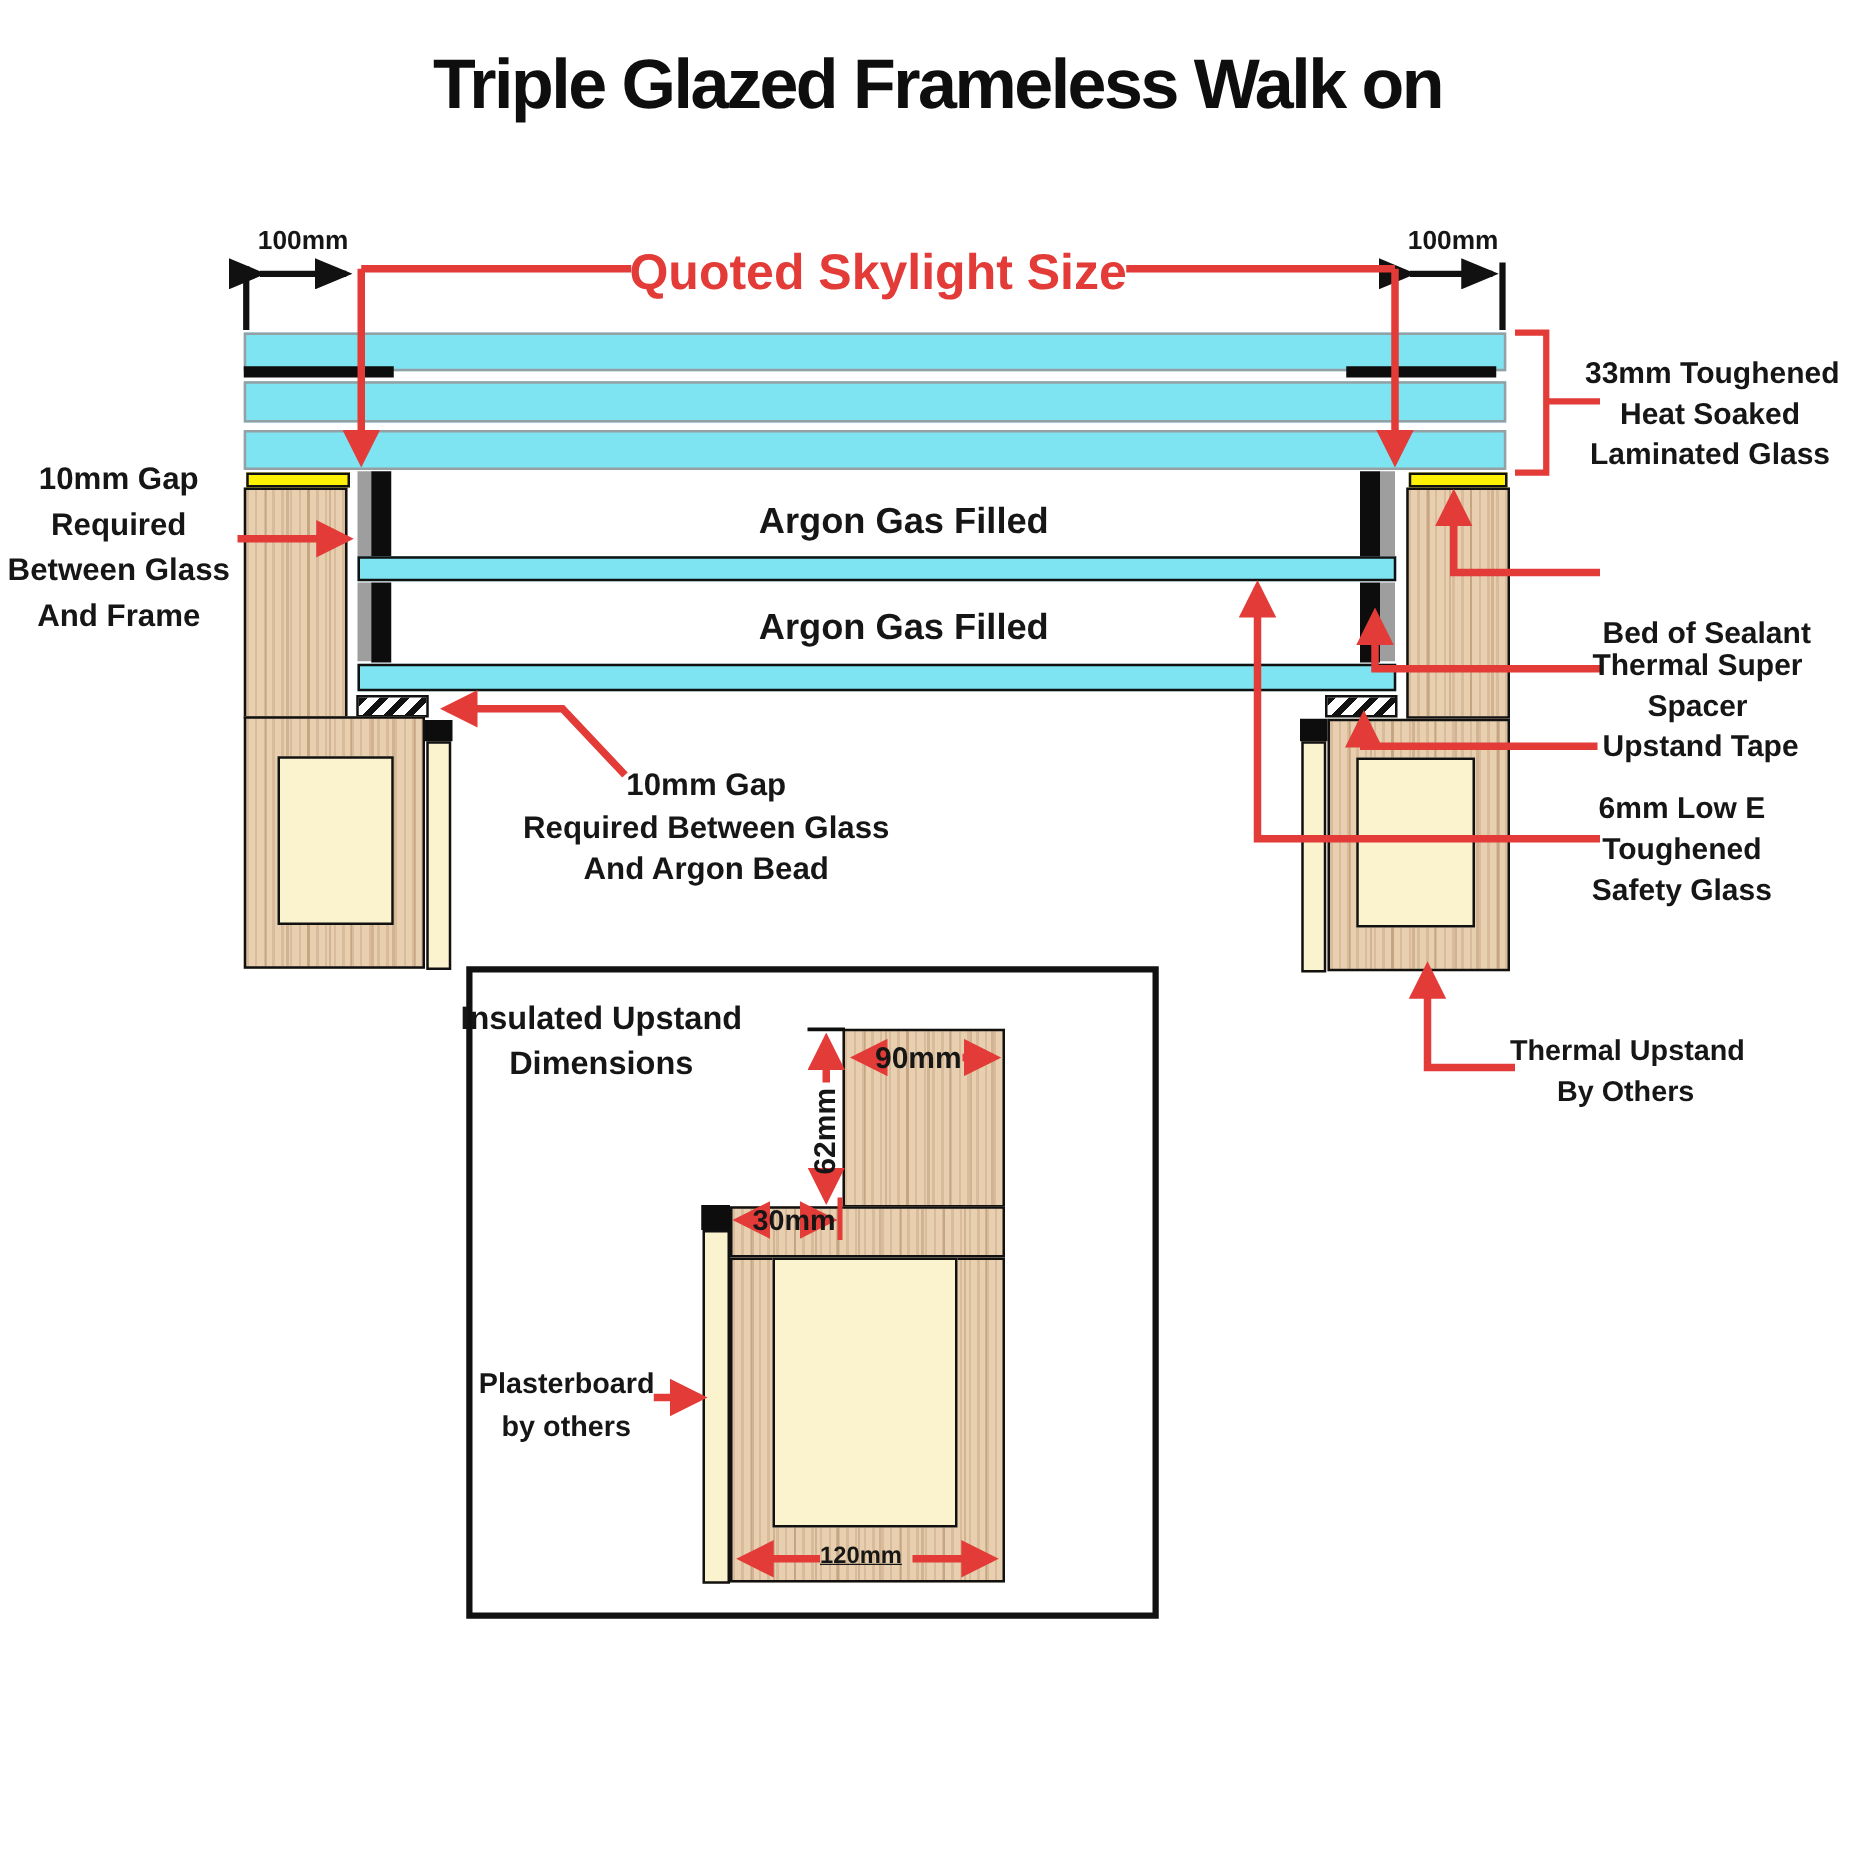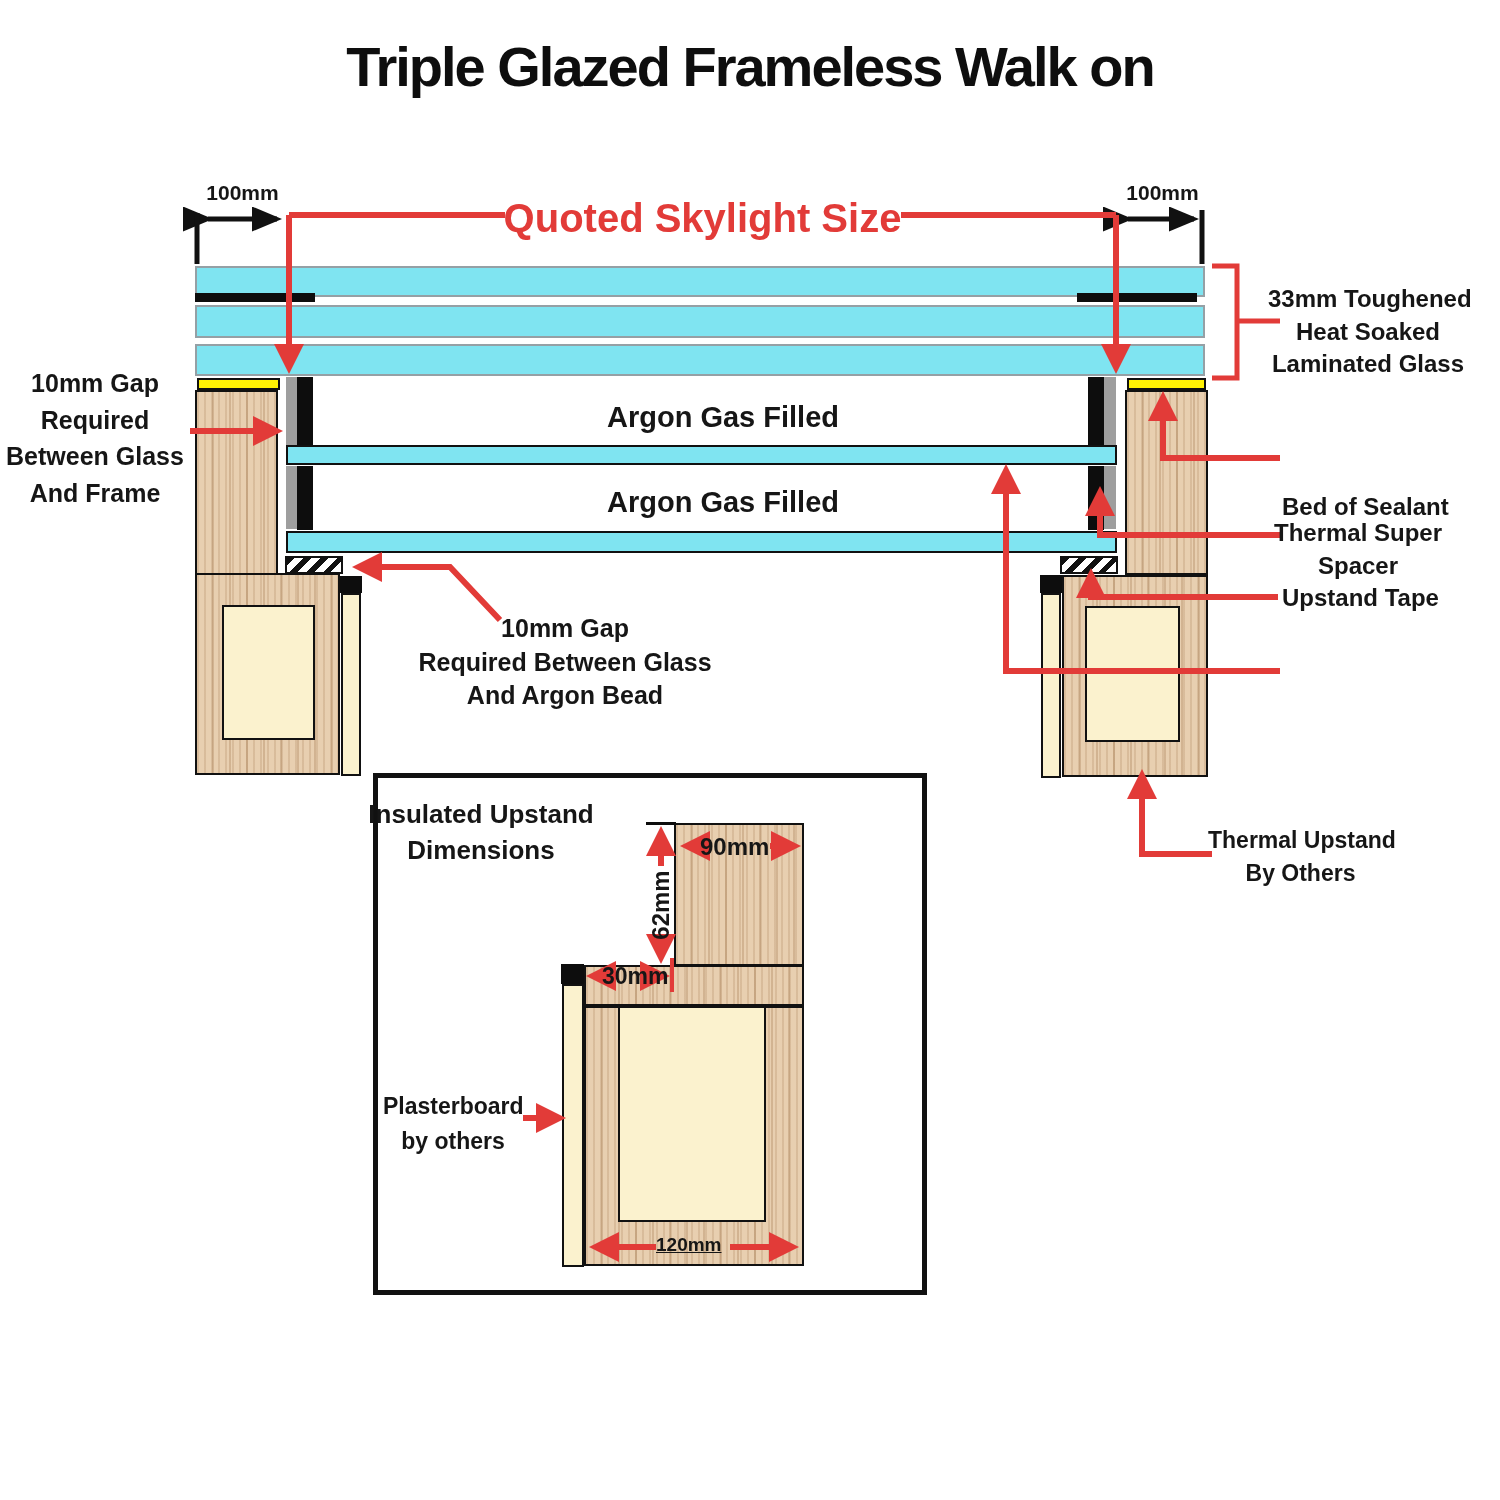--- a/index.html
+++ b/index.html
@@ -93,20 +93,25 @@
     <div class="ln">33mm Toughened</div>
     <div class="ln">Heat Soaked</div>
     <div class="ln">Laminated Glass</div>
   </div>
   <div class="lbl" style="left:1282px;top:444px;width:210px;font-size:24px;text-align:left;margin-top:48px;">Bed of Sealant</div>
   <div class="lbl" style="left:1268px;top:516px;width:180px;font-size:24px;line-height:1.38;">
     <div class="ln">Thermal Super</div>
     <div class="ln">Spacer</div>
   </div>
   <div class="lbl" style="left:1282px;top:583px;width:210px;font-size:24px;text-align:left;">Upstand Tape</div>
+  <div class="lbl" style="left:1263px;top:630px;width:165px;font-size:24px;line-height:1.38;">
+    <div class="ln">6mm Low E</div>
+    <div class="ln">Toughened</div>
+    <div class="ln">Safety Glass</div>
+  </div>
   <div class="lbl" style="left:1208px;top:824px;width:185px;font-size:23px;line-height:1.42;">
     <div class="ln">Thermal Upstand</div>
     <div class="ln">By Others</div>
   </div>
 
   <div class="abs" style="left:373px;top:773px;width:554px;height:522px;border:5px solid #111;background:#fff;"></div>
   <div class="lbl" style="left:364px;top:796px;width:234px;font-size:26px;line-height:1.4;">
     <div class="ln">Insulated Upstand</div>
     <div class="ln">Dimensions</div>
   </div>

